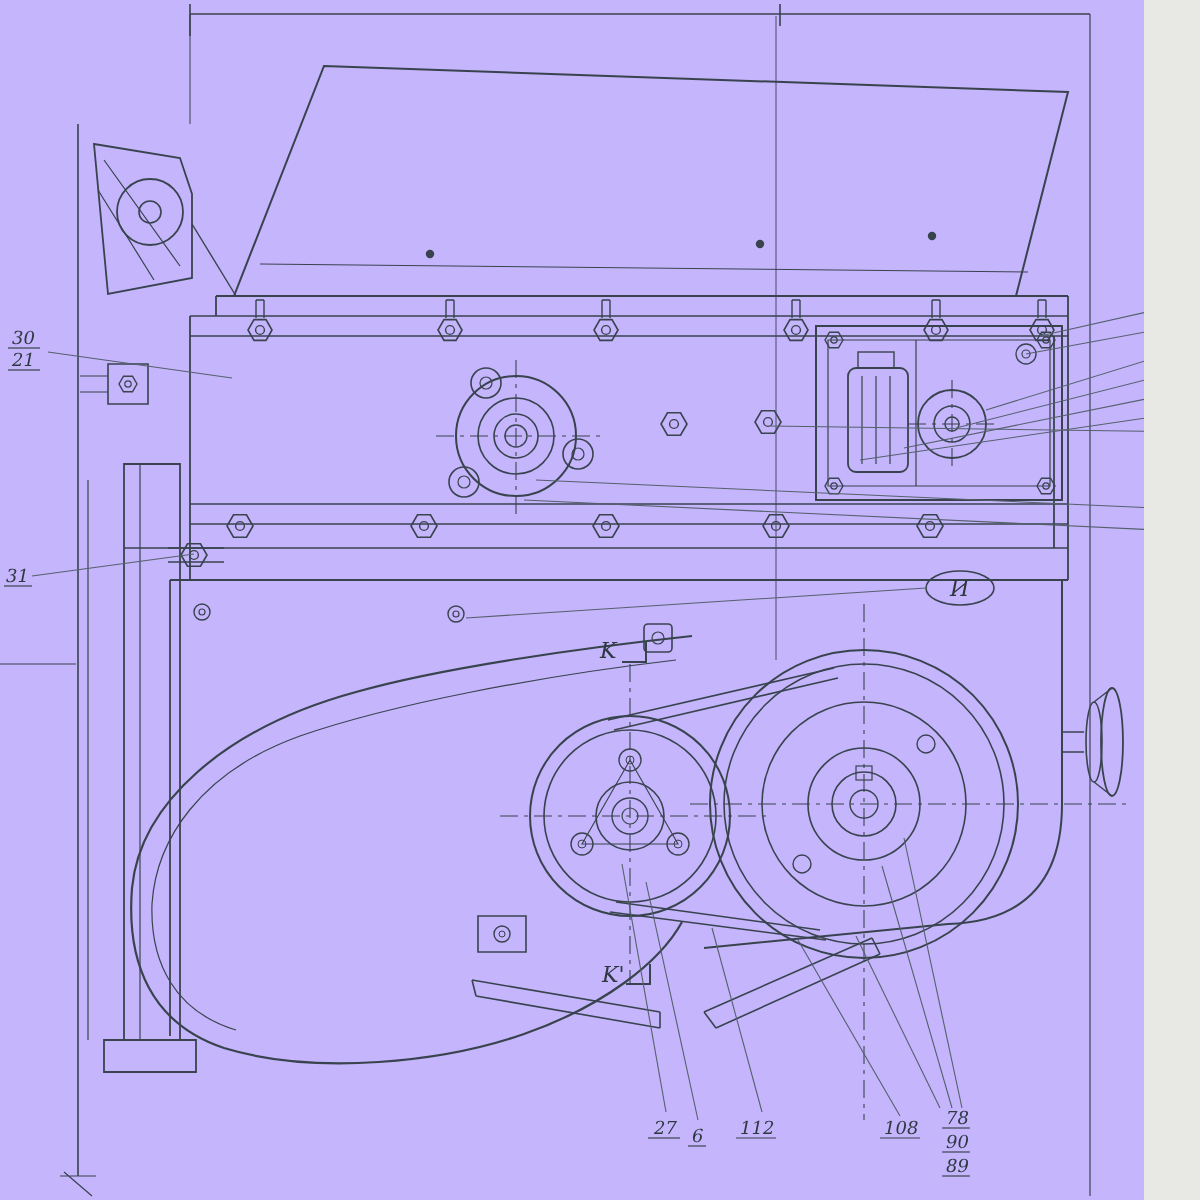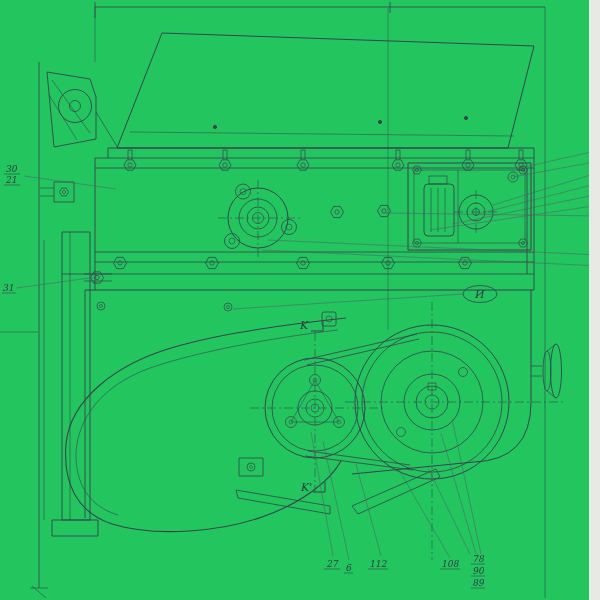--- a/index.html
+++ b/index.html
@@ -1,20 +1,19 @@
 <!DOCTYPE html>
 <html><head>
 <meta charset="utf-8">
 <style>
   html,body{margin:0;padding:0;background:#e8e8e4;}
   .sheet{
     position:relative;width:572px;height:600px;overflow:hidden;
-    background:#22c55e;
+    background:#c4b5fd;
     font-family:"DejaVu Serif", serif;
-    padding-left:17px;
   }
   svg{position:absolute;left:0;top:0;}
   .ink{stroke:#39434e;fill:none;}
   .thin{stroke:#55606b;fill:none;}
   .lbl{fill:#2e3840;font-style:italic;font-size:9px;font-family:"DejaVu Serif",serif;}
   .viewlbl{fill:#2e3840;font-style:italic;font-size:11px;font-family:"DejaVu Serif",serif;}
 </style>
 </head>
 <body>
 

